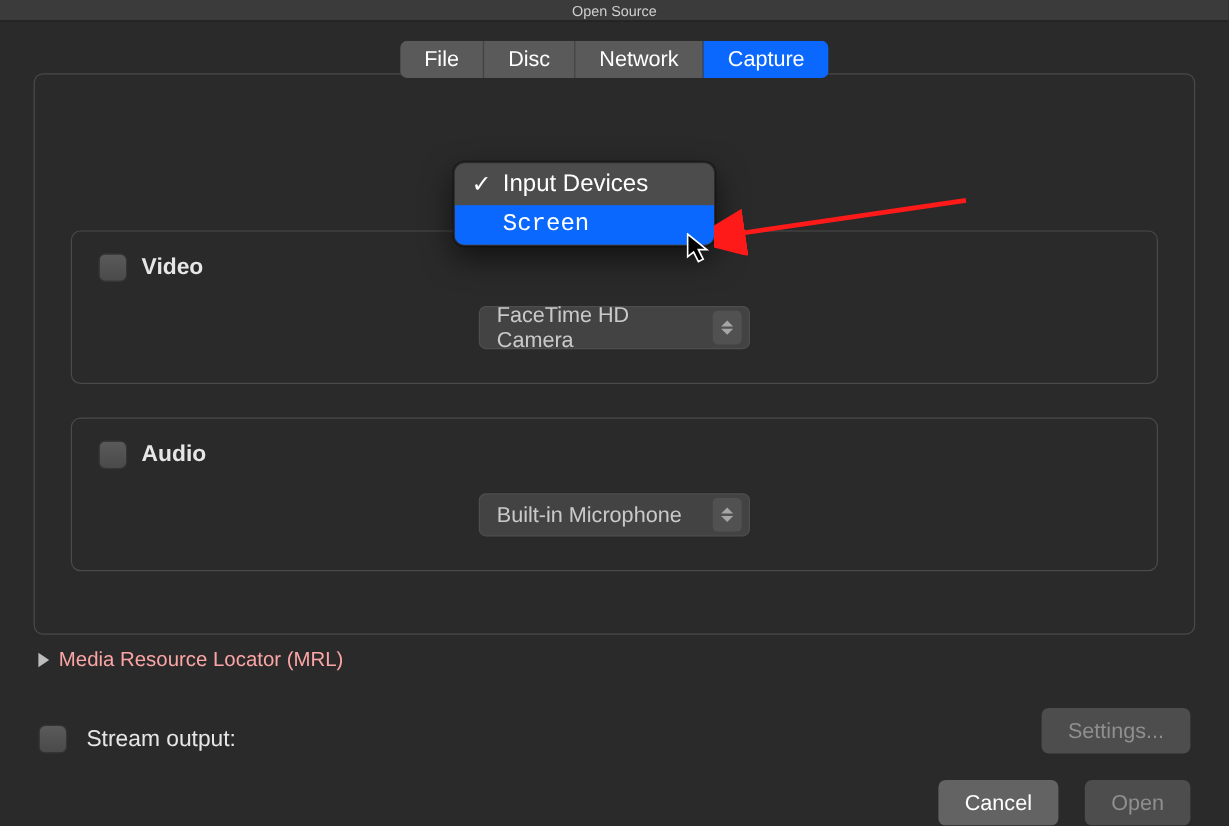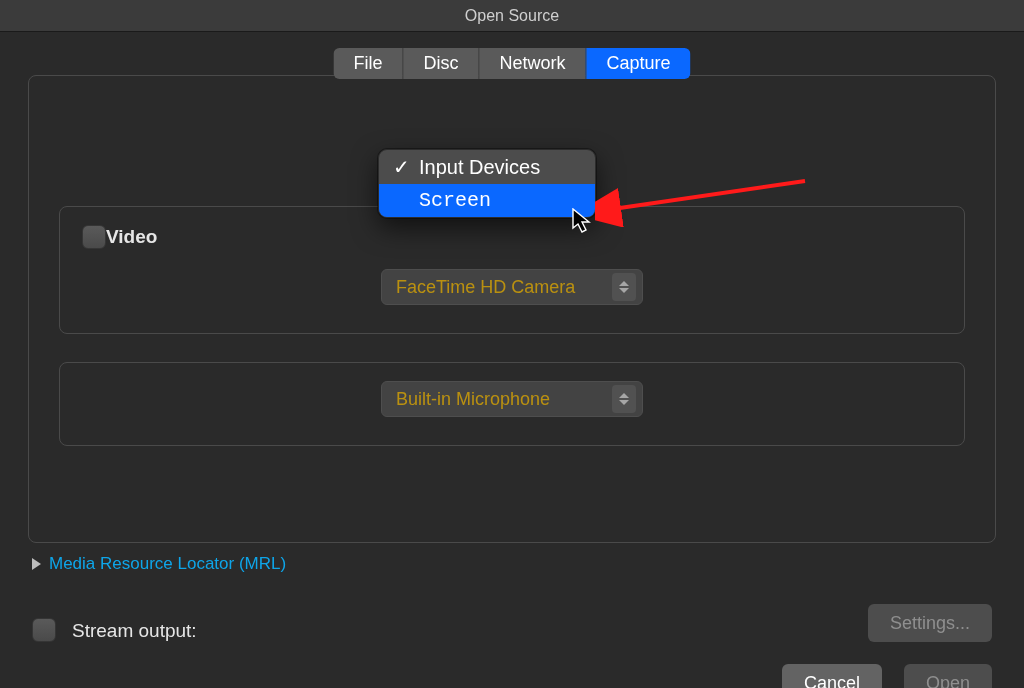--- a/index.html
+++ b/index.html
@@ -6,28 +6,28 @@
   body {
     width: 1024px; height: 688px;
     background: #2a2a2a;
     font-family: -apple-system, "Helvetica Neue", Helvetica, Arial, sans-serif;
     font-size: 18px;
     color: #e6e6e6;
     overflow: hidden;
     position: relative;
   }
   .title-bar {
-    height: 32px;
+    height: 18px;
     background: #3b3b3b;
     border-bottom: 1px solid #1a1a1a;
     display: flex;
     align-items: center;
     justify-content: center;
     color: #cfcfcf;
-    font-size: 16px;
+    font-size: 12px;
   }
   .content {
     position: relative;
     padding: 0 28px;
   }
   .seg-control {
     position: absolute;
     top: 16px;
     left: 50%;
     transform: translateX(-50%);
@@ -62,43 +62,44 @@
   }
   .group-box {
     border: 1px solid #4a4a4a;
     border-radius: 8px;
     padding: 18px 22px 28px 22px;
     margin-bottom: 28px;
   }
   .group-head {
     display: flex;
     align-items: center;
+    gap: 12px;
     margin-bottom: 20px;
     font-weight: 700;
     font-size: 19px;
   }
   .mac-checkbox {
     width: 24px; height: 24px;
     border-radius: 6px;
     background: linear-gradient(#5a5a5a,#4a4a4a);
     border: 1px solid #353535;
     display: inline-block;
     flex-shrink: 0;
     cursor: pointer;
   }
   .popup-select {
     margin: 0 auto;
-    width: 262px;
+    width: 226px;
     height: 36px;
     background: #4c4c4c;
     border: 1px solid #5a5a5a;
     border-radius: 6px;
     display: flex;
     align-items: center;
-    color: #eab308;
+    color: #ffffff;
     position: relative;
     padding: 0 40px 0 14px;
     font-size: 18px;
   }
   .popup-select.disabled { opacity: .75; }
   .stepper-arrows {
     position: absolute;
     right: 6px; top: 3px; bottom: 3px;
     width: 24px;
     background: #5e5e5e;
@@ -115,21 +116,21 @@
   .stepper-arrows .up { border-bottom: 5px solid #d0d0d0; }
   .stepper-arrows .down { border-top: 5px solid #d0d0d0; }
 
   .disclosure-row {
     position: absolute;
     left: 32px;
     top: 522px;
     display: flex;
     align-items: center;
     gap: 8px;
-    color: #0ea5e9;
+    color: #fca5a5;
     font-size: 17px;
   }
   .disclosure-tri {
     width: 0; height: 0;
     border-top: 6px solid transparent;
     border-bottom: 6px solid transparent;
     border-left: 9px solid #bdbdbd;
   }
 
   .stream-row {
@@ -241,20 +242,24 @@
       <div class="popup-select disabled">
         <span>FaceTime HD Camera</span>
         <span class="stepper-arrows">
           <span class="tri up"></span>
             <span class="tri down"></span>
         </span>
       </div>
     </div>
 
     <div class="group-box">
+      <div class="group-head">
+        <span class="mac-checkbox"></span>
+        <span>Audio</span>
+      </div>
       <div class="popup-select disabled">
         <span>Built-in Microphone</span>
         <span class="stepper-arrows">
           <span class="tri up"></span>
             <span class="tri down"></span>
         </span>
       </div>
     </div>
 
   </div>

